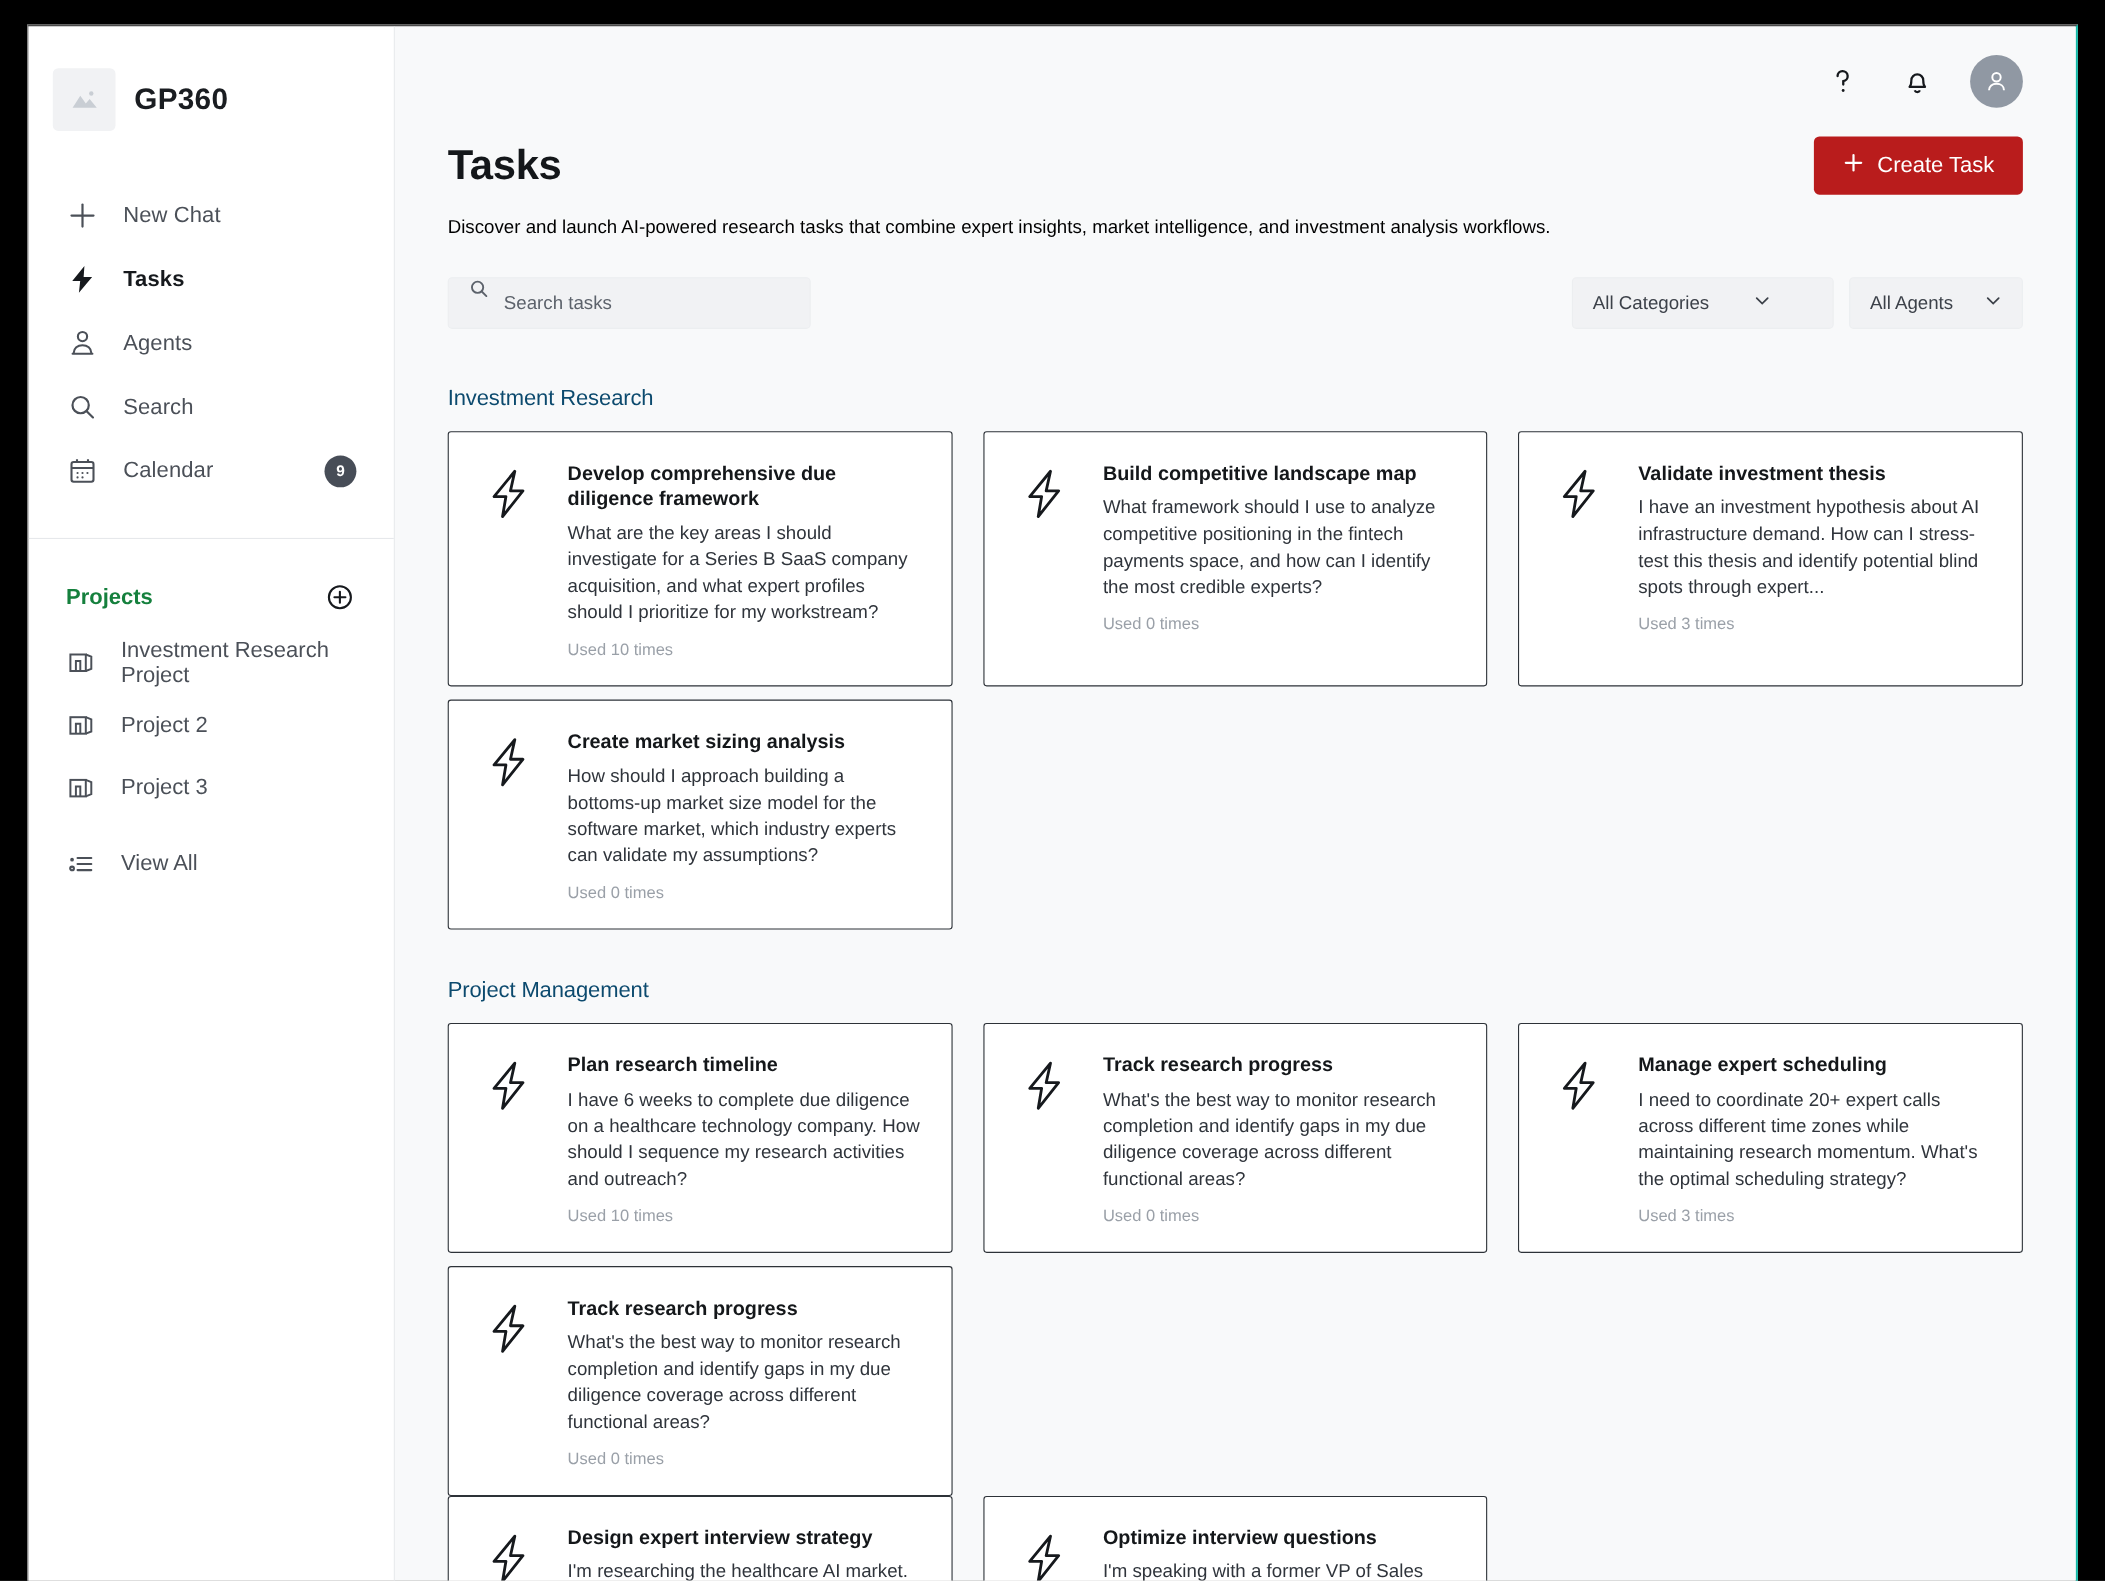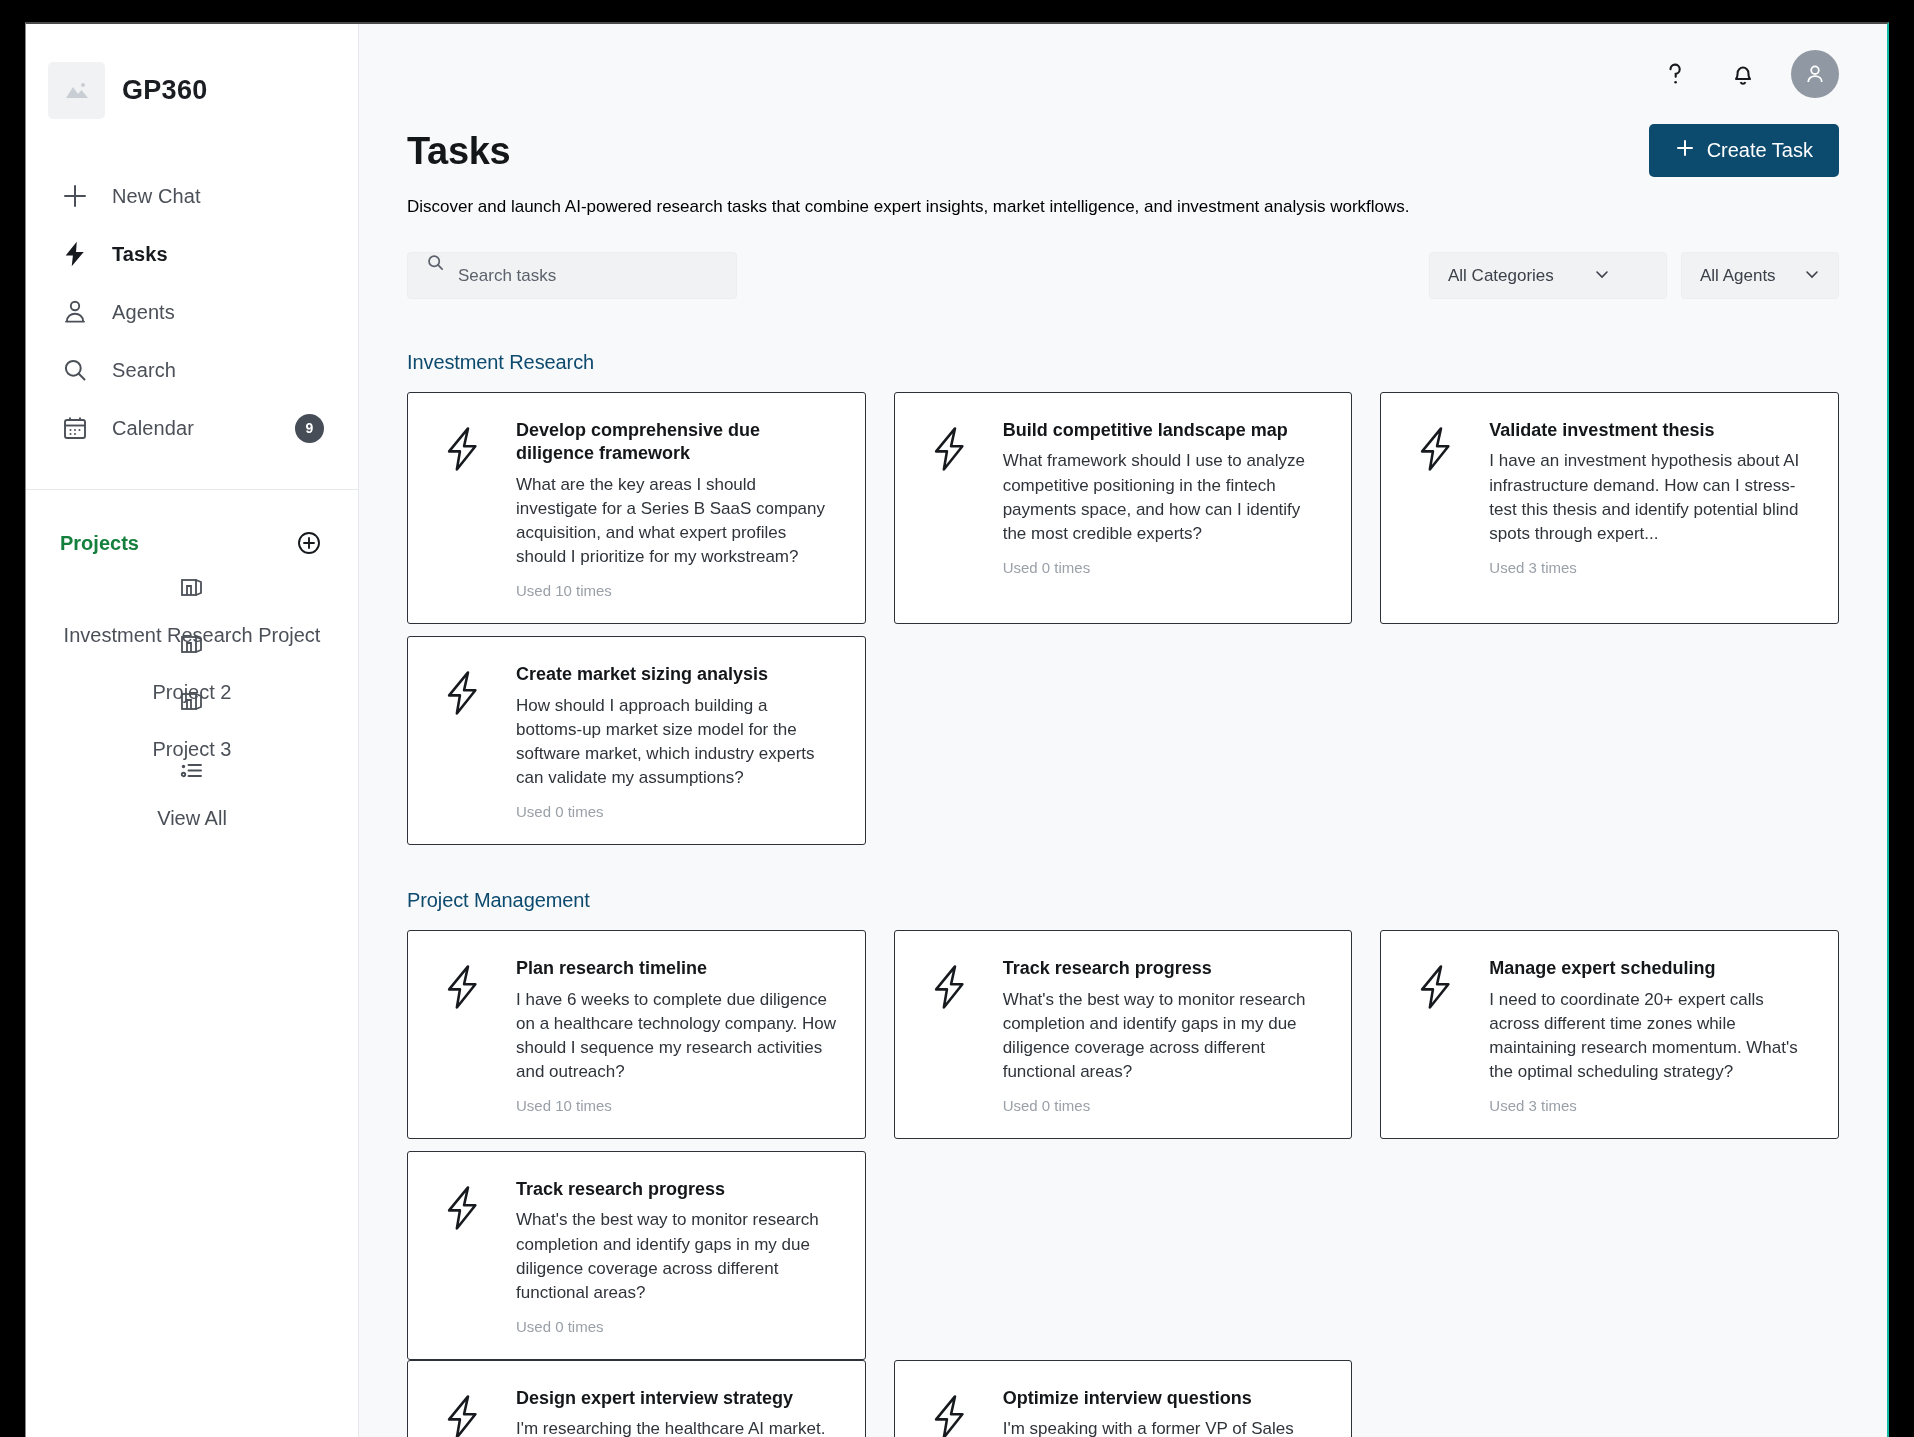--- a/index.html
+++ b/index.html
@@ -101,21 +101,20 @@
     cursor: pointer;
     display: flex; align-items: center; justify-content: center;
   }
   .project-item {
     display: flex;
     align-items: center;
     gap: 22px;
     height: 57px;
     padding: 0 34px;
     cursor: pointer;
-    flex-direction: column;
   }
   .project-item .nav-icon { width: 28px; height: 28px; flex: 0 0 28px; display:flex; align-items:center; justify-content:center;}
   .project-label {
     font-size: 20px;
     color: #4b5058;
   }
 
   
   .main {
     flex: 1;
@@ -154,21 +153,21 @@
   }
   .page-title {
     font-size: 38px;
     font-weight: bold;
     color: #14171a;
     letter-spacing: -0.3px;
     margin-top: 6px;
   }
   .create-btn {
     margin-left: auto;
-    background: #0c4a6e;
+    background: #b91c1c;
     color: #ffffff;
     border: none;
     border-radius: 5px;
     height: 53px;
     padding: 0 26px;
     font-size: 20px;
     font-family: "Liberation Sans", sans-serif;
     display: flex; align-items: center; gap: 12px;
     cursor: pointer;
   }

